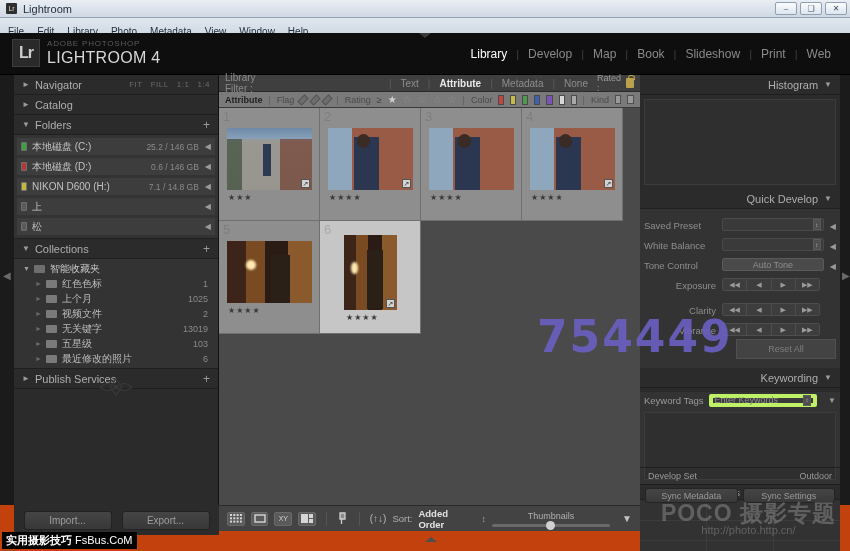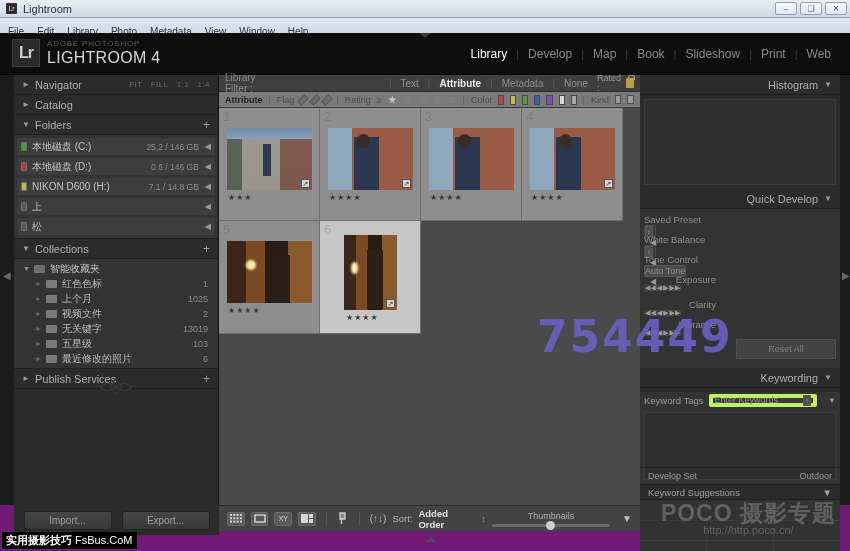--- a/index.html
+++ b/index.html
@@ -1,19 +1,19 @@
 <!DOCTYPE html>
 <html><head>
 <meta charset="utf-8">
 <style>
   * { box-sizing: border-box; margin:0; padding:0; }
   html,body { width:850px; height:551px; overflow:hidden; background:#000; }
   body { font-family:"Liberation Sans","DejaVu Sans",sans-serif; font-size:11px; color:#b4b4b4; }
 
-  #app { position:relative; width:850px; height:551px; background:#701a75; }
+  #app { position:relative; width:850px; height:551px; background:#c2410c; }
 
   
   .win-titlebar{
     position:absolute; left:0; top:0; width:850px; height:18px;
     background:linear-gradient(#e9eef4,#cfd8e3);
     border-bottom:1px solid #93a3b5;
     display:flex; align-items:center; padding-left:6px;
   }
   .win-ico{
     width:11px;height:11px;background:#2f2f2f;color:#ddd;font-size:7px;
@@ -181,21 +181,21 @@
 
   .watermark-num{
     position:absolute; left:318px; top:236px; font-size:44px; color:#6b5fc0;
     font-weight:bold; letter-spacing:2px; opacity:.92; z-index:40; pointer-events:none;
     font-family:"DejaVu Sans",sans-serif;
   }
 
   
   .histo-box{ margin:4px; height:86px; background:#2f2f2f; border:1px solid #3c3c3c; }
   .qd-row{
-    display:flex; align-items:flex-start; height:17px; margin:3px 4px; color:#8e8e8e; font-size:9.5px;flex-direction:column;
+    display:flex; align-items:flex-end; height:17px; margin:3px 4px; color:#8e8e8e; font-size:9.5px;
   }
   .qd-lab{ width:78px; text-align:left; }
   .qd-lab.r{ text-align:right; padding-right:6px; }
   .qd-select{
     flex:1; height:13px; background:#3a3a3a; border:1px solid #4a4a4a; border-radius:2px;
     display:flex; align-items:center; justify-content:flex-end; padding-right:2px;
   }
   .spin{ width:8px;height:11px;background:#4e4e4e;border:1px solid #5a5a5a;color:#b0b0b0;font-size:6px;
          display:flex;align-items:center;justify-content:center;}
   .qd-arrow{ color:#9a9a9a; font-size:8px; margin-left:6px;}
@@ -673,20 +673,24 @@
       <div class="gl" style="left:0;right:0;top:40px;height:1px;"></div>
       <div class="gl" style="left:66px;top:0;bottom:0;width:1px;"></div>
       <div class="gl" style="left:133px;top:0;bottom:0;width:1px;"></div>
     </div>
 
     <div class="rb-row">
       <span>Develop Set</span>
       <span>Outdoor</span>
     </div>
 
+    <div class="sync-row">
+      <div class="sync-btn">Sync Metadata</div>
+      <div class="sync-btn">Sync Settings</div>
+    </div>
   </div>
 
   <div class="toolbar">
     <div class="view-ico">
       <svg width="12" height="9">
           <g fill="#d6d6d6">
         <rect x="0" y="0" width="2" height="2"></rect>
             <rect x="3.3" y="0" width="2" height="2"></rect>
             <rect x="6.6" y="0" width="2" height="2"></rect>
             <rect x="9.9" y="0" width="2" height="2"></rect>
@@ -731,21 +735,21 @@
         <div class="slider-knob"></div>
       </div>
     </div>
     <span class="tb-caret">▼</span>
   </div>
 
   <div class="filmstrip-tri"></div>
 
   <div class="poco-wm">
     <div class="big">POCO 摄影专题</div>
-    <div class="small">http://http.poco.cn/</div>
+    <div class="small">http://photo.http.cn/</div>
   </div>
 
   <div class="fsbus">
     <span>实用摄影技巧</span>
     <span class="en">FsBus.CoM</span>
   </div>
 
 </div>
 
 </body></html>

